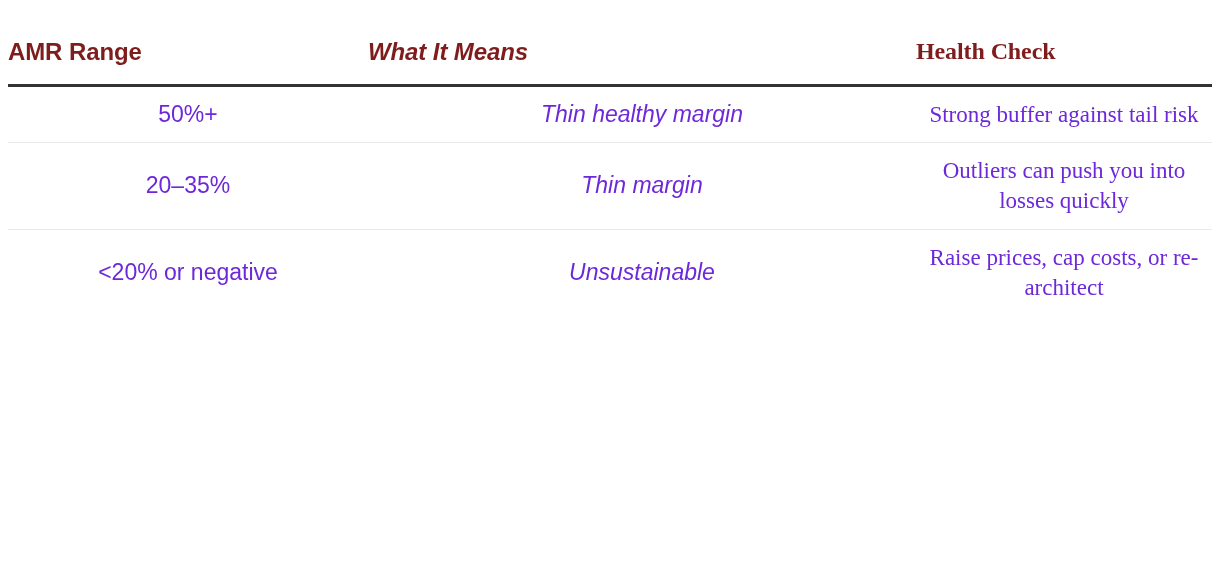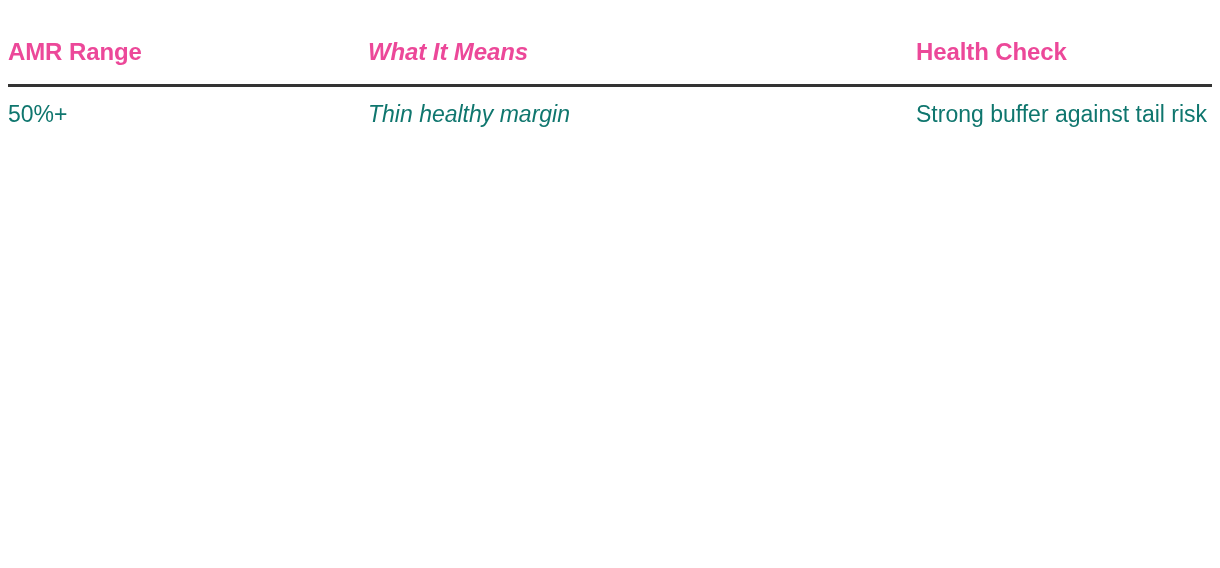--- a/index.html
+++ b/index.html
@@ -32,34 +32,34 @@
 
   table.dw-table col.c1 { width: 360px; }
   table.dw-table col.c2 { width: 548px; }
   table.dw-table col.c3 { width: 296px; }
 
   thead th {
     text-align: left;
     vertical-align: bottom;
     font-size: 24px;
     font-weight: bold;
-    color: #ec4899;
+    color: #7f1d1d;
     letter-spacing: -0.1px;
     padding: 0 0 18px 0;
     border-bottom: 3px solid #333333;
     line-height: 1.15;
     margin-top: 36px;
   }
 
   tbody td {
-    text-align: left;
+    text-align: center;
     vertical-align: middle;
     font-size: 23px;
     font-weight: normal;
-    color: #0f766e;
+    color: #6d28d9;
     line-height: 1.3;
     padding: 15px 0 15px 0;
     border-bottom: 1px solid #e9e9e9;
   }
 
   tbody tr:last-child td {
     border-bottom: none;
   }
 
   tbody tr.tall td {
@@ -71,20 +71,21 @@
 
   .cell-inner {
     display: block;
   }
 
   
   td.col-health .cell-inner,
   th.col-health .cell-inner {
     display: block;
     max-width: 296px;
+    font-family: Liberation Serif, serif;
   }
 </style>
 </head>
 <body>
 
 <div class="chart-wrap">
 
   <table class="dw-table">
     <colgroup>
       <col class="c1">
@@ -112,18 +113,40 @@
         </td>
         <td class="col-means">
           <span class="cell-inner">Thin healthy margin</span>
         </td>
         <td class="col-health">
           <span class="cell-inner">Strong buffer against tail risk</span>
         </td>
       </tr>
 
 
+      <tr class="tall">
+        <td class="col-range">
+          <span class="cell-inner">20–35%</span>
+        </td>
+        <td class="col-means">
+          <span class="cell-inner">Thin margin</span>
+        </td>
+        <td class="col-health">
+          <span class="cell-inner">Outliers can push you into losses quickly</span>
+        </td>
+      </tr>
 
+      <tr class="tall">
+        <td class="col-range">
+          <span class="cell-inner">&lt;20% or negative</span>
+        </td>
+        <td class="col-means">
+          <span class="cell-inner">Unsustainable</span>
+        </td>
+        <td class="col-health">
+          <span class="cell-inner">Raise prices, cap costs, or re-architect</span>
+        </td>
+      </tr>
 
     </tbody>
   </table>
 
 </div>
 
 </body></html>

